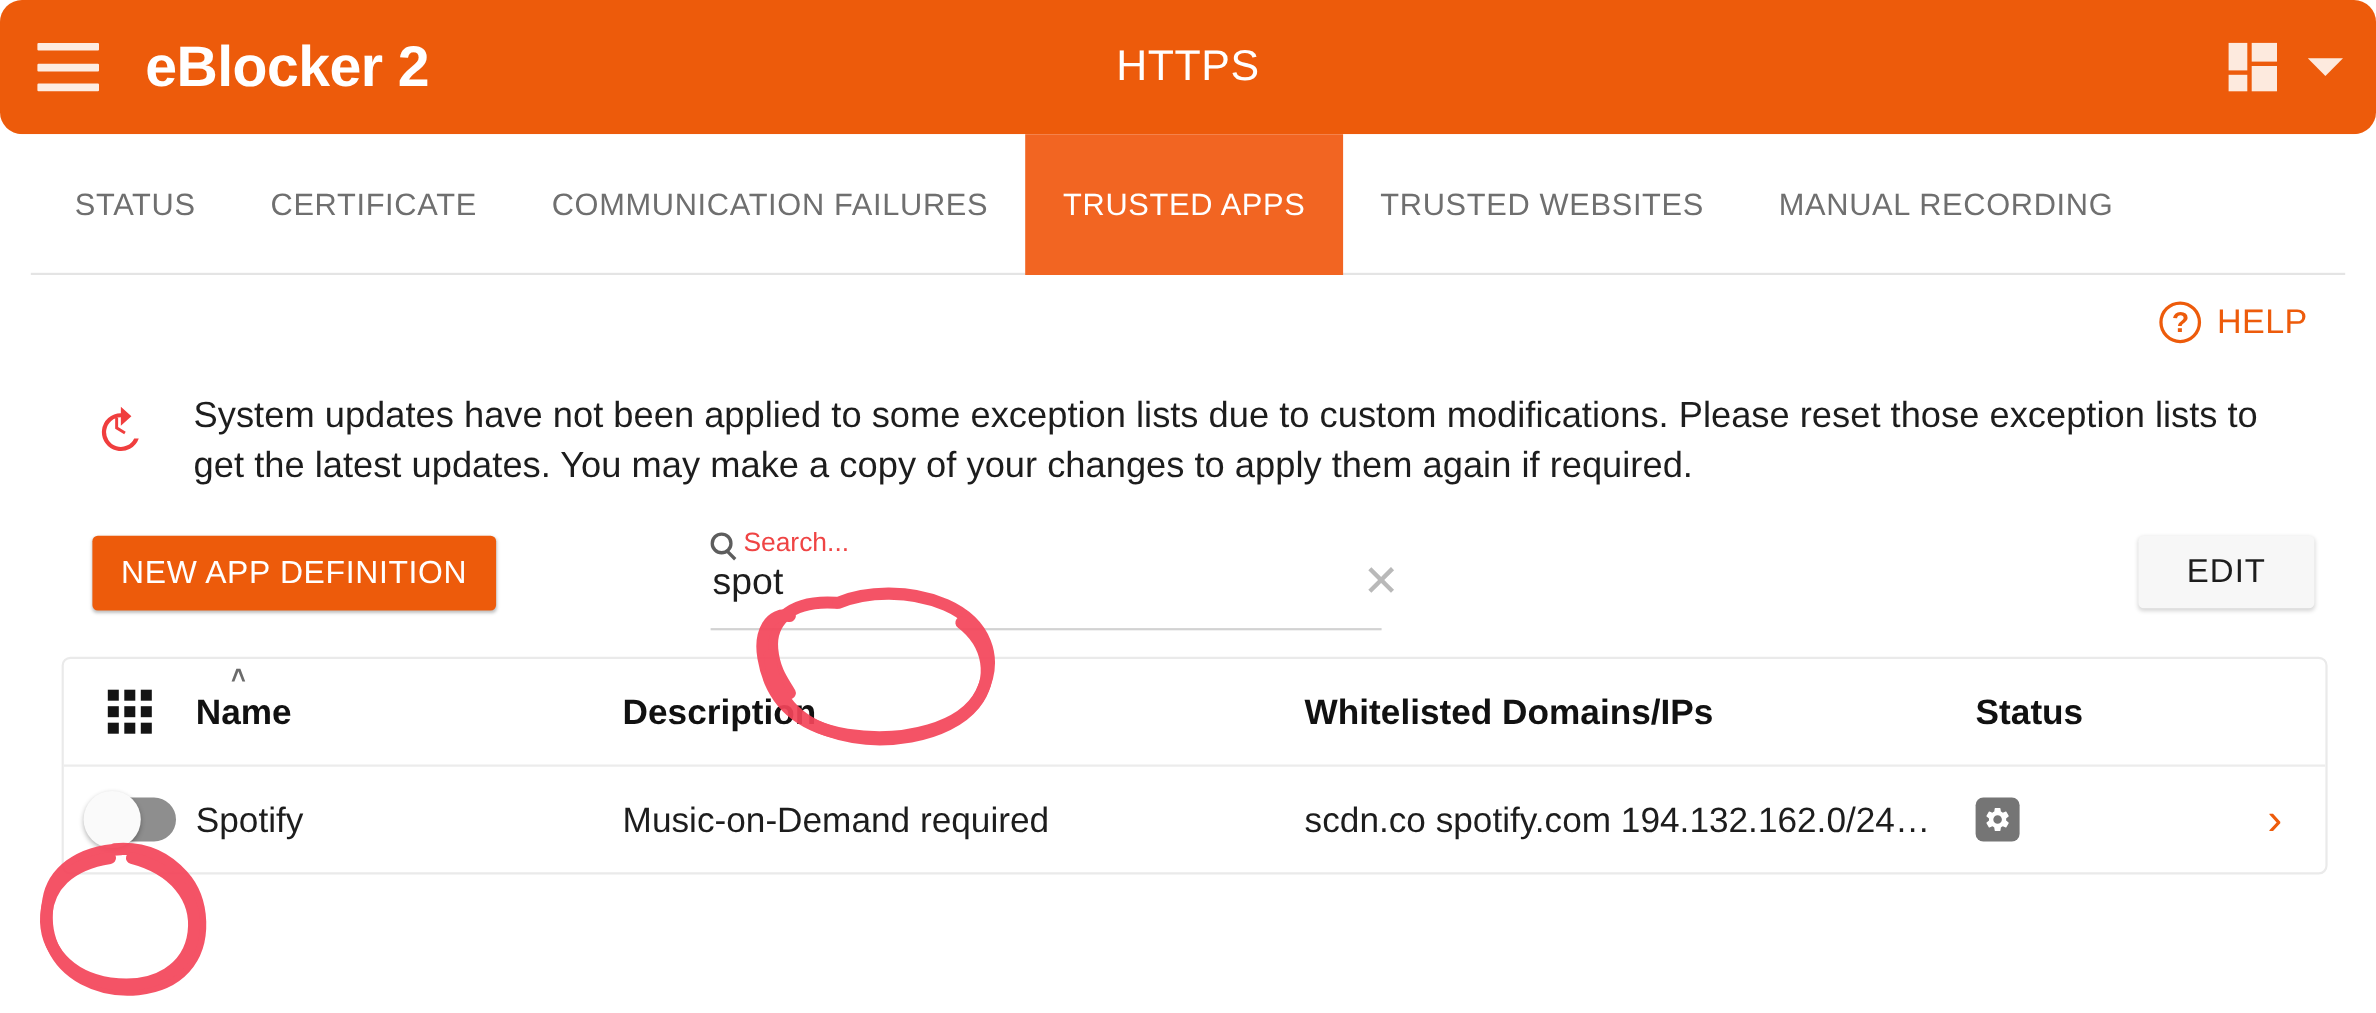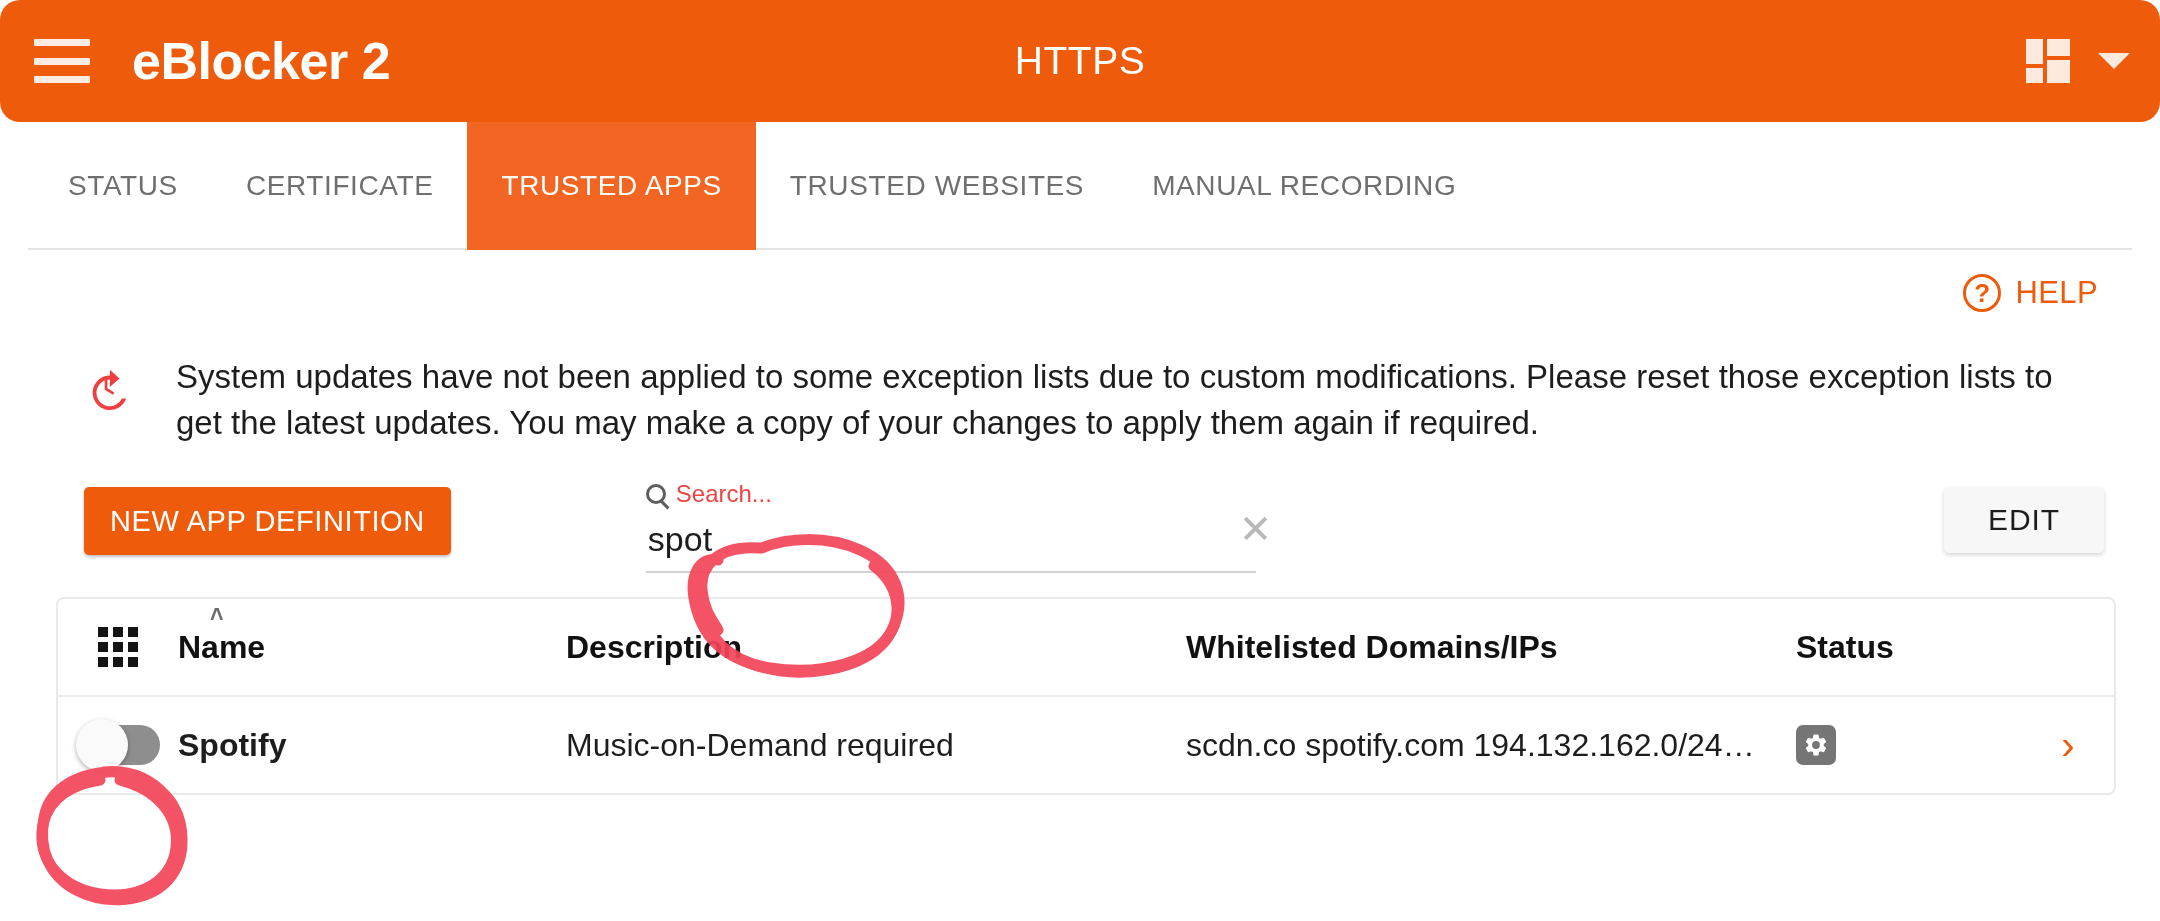--- a/index.html
+++ b/index.html
@@ -206,21 +206,21 @@
     height: 58px;
     margin-top: 6px;
   }
   .search-field input {
     border: none; outline: none;
     font-size: 34px;
     font-family: inherit;
     color: #1d1d1d;
     background: transparent;
     width: 100%;
-    padding: 0 0 12px 2px;
+    padding: 0 0 22px 2px;
   }
   .search-clear {
     position: absolute;
     left: 593px;
     top: 30px;
     font-size: 40px;
     color: #b9b9b9;
     cursor: pointer;
     line-height: 1;
     font-weight: 300;
@@ -249,21 +249,21 @@
     background: #ffffff;
     overflow: hidden;
   }
   .thead, .trow {
     display: flex;
     align-items: center;
   }
   .thead { height: 96px; }
   .trow { height: 98px; border-top: 2px solid #ececec; }
   .c-toggle { width: 120px; flex: 0 0 120px; display: flex; justify-content: center; align-items: center; }
-  .c-name   { width: 388px; flex: 0 0 388px; position: relative; font-weight: bold; }
+  .c-name   { width: 388px; flex: 0 0 388px; position: relative; }
   .c-desc   { width: 620px; flex: 0 0 620px; }
   .c-dom    { width: 610px; flex: 0 0 610px; }
   .c-status { flex: 1 1 auto; display: flex; align-items: center; }
   .c-chev   { width: 92px; flex: 0 0 92px; display: flex; justify-content: center; }
 
   .th { font-size: 32px; font-weight: bold; color: #111111; }
   .td { font-size: 32px; color: #1d1d1d; }
   .grid-icon {
     display: grid;
     grid-template-columns: repeat(3, 10px);
@@ -329,20 +329,21 @@
         <i></i>
         <i></i>
     </div>
     <div class="caret-down"></div>
   </div>
 </div>
 
 <div class="tabs">
   <div class="tab">STATUS</div>
   <div class="tab">CERTIFICATE</div>
+  <div class="tab">COMMUNICATION FAILURES</div>
   <div class="tab active">TRUSTED APPS</div>
   <div class="tab">TRUSTED WEBSITES</div>
   <div class="tab">MANUAL RECORDING</div>
 </div>
 
 <div class="help-row">
   <div class="help-link">
     <span class="qmark">?</span>
     <span>HELP</span>
   </div>

